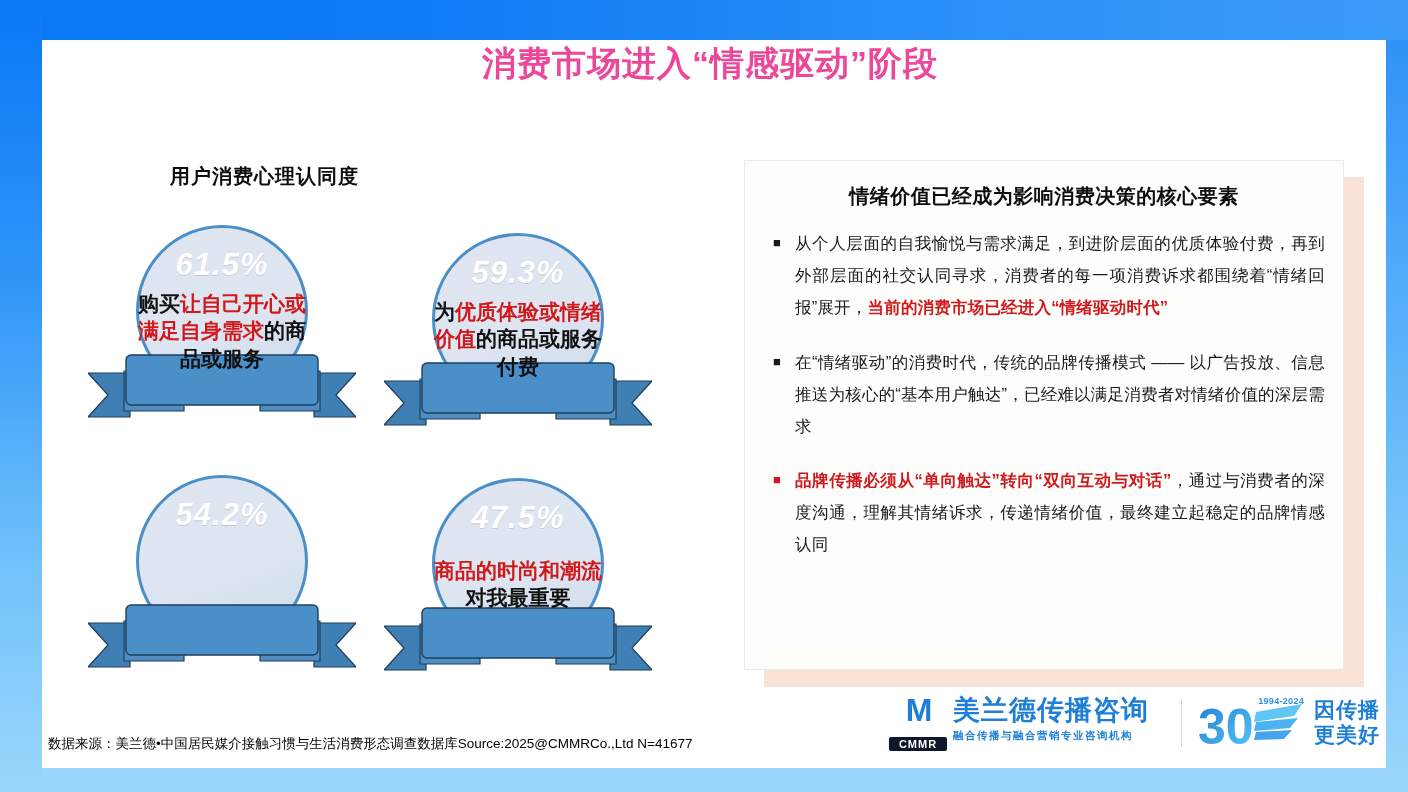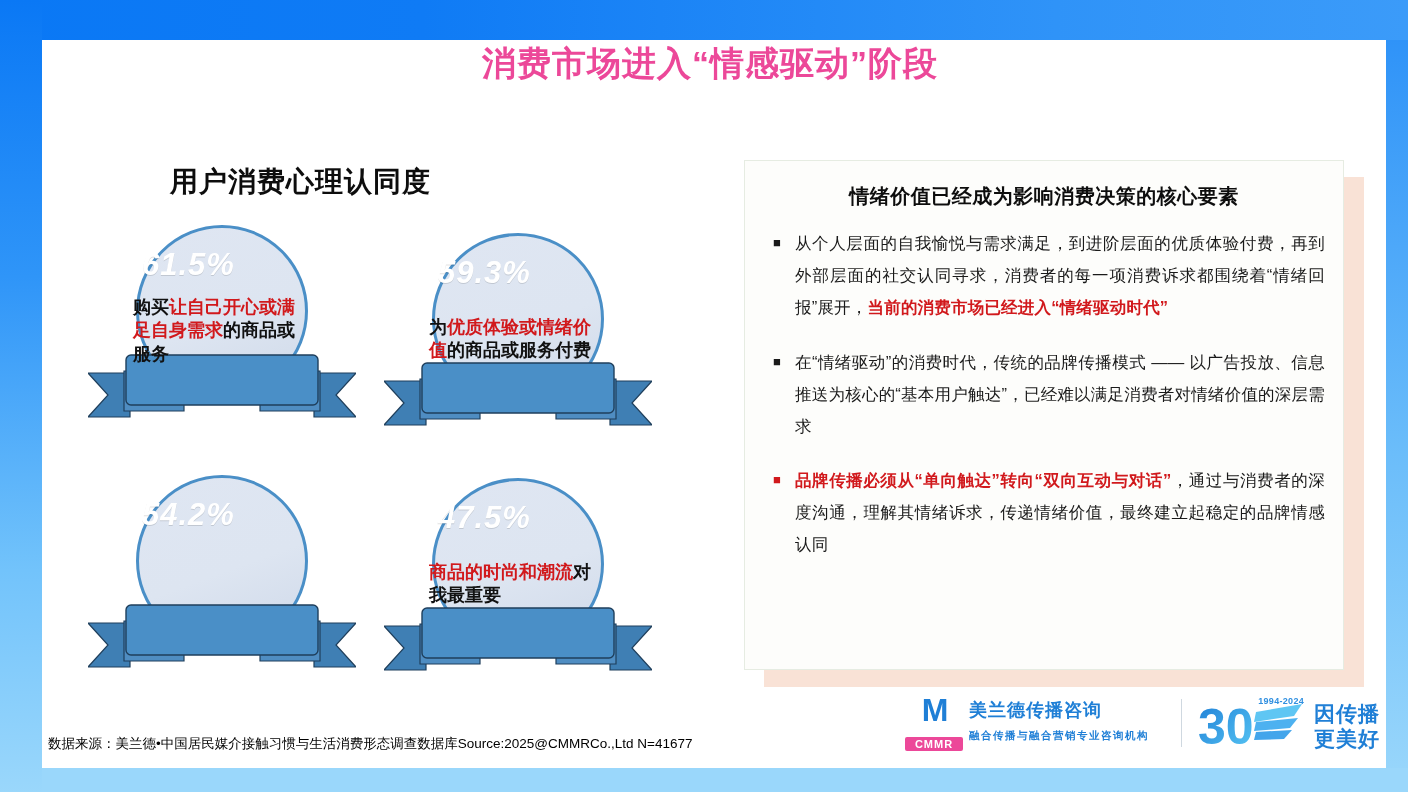--- a/index.html
+++ b/index.html
@@ -51,21 +51,21 @@
   .title-line1 { font-size: 34px; }
   .title-line2 { font-size: 37px; }
 
   
   .left-col {
     position: absolute; left: 60px; top: 155px;
     width: 660px; height: 540px;
   }
   .left-heading {
     position: absolute; left: 110px; top: 8px;
-    font-size: 28px; font-weight: 700; color: #0d0d0d;
+    font-size: 20px; font-weight: 700; color: #0d0d0d;
     letter-spacing: 1px;
   }
 
   .badge-grid {
     position: absolute; left: 0; top: 70px;
     width: 660px; height: 470px;
   }
   .badge {
     position: absolute;
     width: 300px; height: 215px;
@@ -80,42 +80,42 @@
     transform: translateX(-50%);
     width: 172px; height: 172px;
     border-radius: 50%;
     background: linear-gradient(160deg, #dfe6f2 0%, #dde5f1 55%, #cfd9e9 100%);
     border: 3px solid #4a8fc7;
   }
   .badge-text {
     position: absolute; left: 50%; top: 50%;
     transform: translate(-50%, -52%);
     width: 178px;
-    text-align: left;
-    font-size: 18px;
+    text-align: center;
+    font-size: 21px;
     font-weight: 700;
     line-height: 1.32;
     color: #111111;
     letter-spacing: 0px;
     z-index: 4;
   }
   .badge-text .hl { color: #d1191c; }
 
   
   .ribbon {
     position: absolute; left: 50%; top: 128px;
     transform: translateX(-50%);
     width: 268px; height: 76px;
     z-index: 3;
   }
   .ribbon svg { display: block; }
   .ribbon-value {
     position: absolute; left: 50%; top: 22px;
     transform: translateX(-50%);
-    width: 160px; 
+    width: 160px; text-align: center;
     font-size: 31px;
     font-weight: 700;
     font-style: italic;
     color: #ffffff;
     letter-spacing: 1px;
     z-index: 5;
     text-shadow: 0 1px 0 rgba(0,0,0,.13);
   }
 
   
@@ -184,40 +184,40 @@
     position: relative;
     width: 58px;
   }
   .logo-m-glyph {
     font-size: 32px; font-weight: 700; color: #1f7fd6;
     line-height: 30px; letter-spacing: -2px;
     text-align: center;
   }
   .logo-cmmr-badge {
     margin-top: 12px;
-    background: #ec4899; color: #ffffff;
+    background: #0f172a; color: #ffffff;
     font-size: 11px; font-weight: 700; letter-spacing: 1px;
     text-align: center;
     padding: 1px 3px;
     border-radius: 2px;
   }
   .logo-words { margin-left: 6px; }
   .logo-words-main {
-    font-size: 18px; font-weight: 700; color: #1f7fd6;
+    font-size: 27px; font-weight: 700; color: #1f7fd6;
     letter-spacing: 1px; line-height: 30px;
   }
   .logo-words-sub {
     font-size: 10.5px; font-weight: 700; color: #1f7fd6;
     letter-spacing: 1.5px; line-height: 16px; margin-top: 2px;
   }
   .logo-divider {
     width: 1px; height: 48px; background: #cfd8e0; margin: 0 16px;
   }
   .logo-anniv {
-    display: flex; align-items: flex-end;
+    display: flex; align-items: center;
   }
   .anniv-mark { position: relative; width: 108px; height: 58px; }
   .anniv-years {
     position: absolute; right: 2px; top: 2px;
     font-size: 9px; font-weight: 700; color: #2f8fe0;
     letter-spacing: .3px;
   }
   .anniv-slogan {
     margin-left: 8px;
     font-size: 21px; font-weight: 700; color: #1f7fd6;

